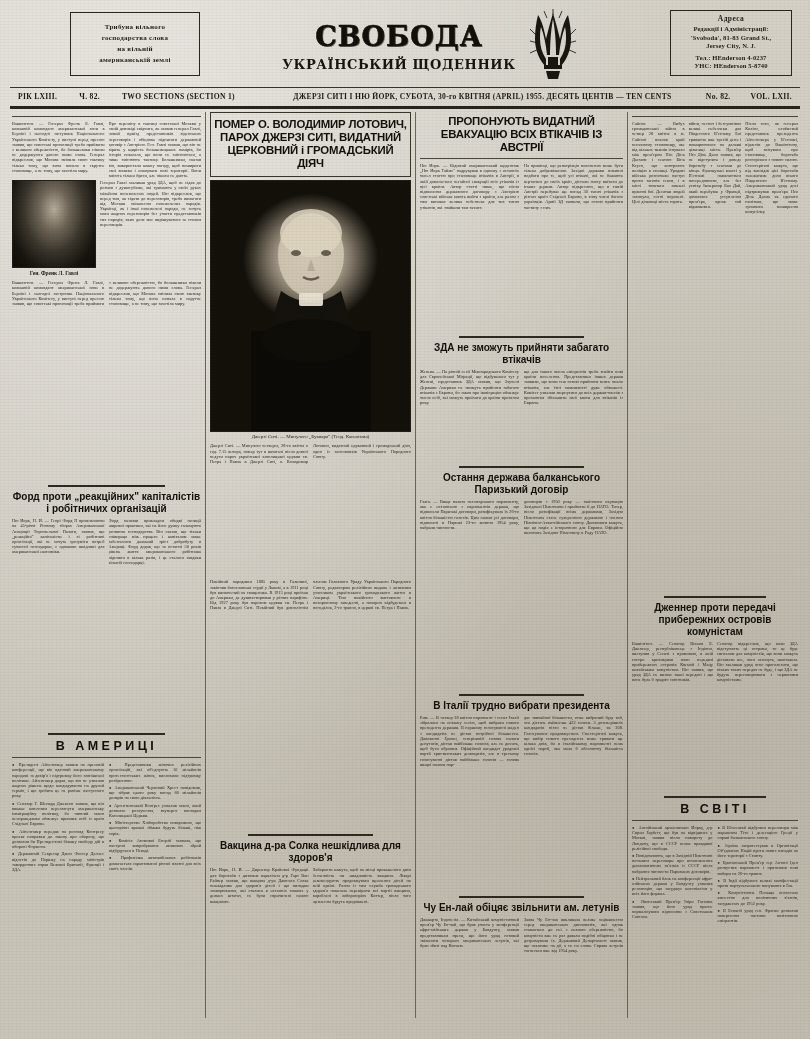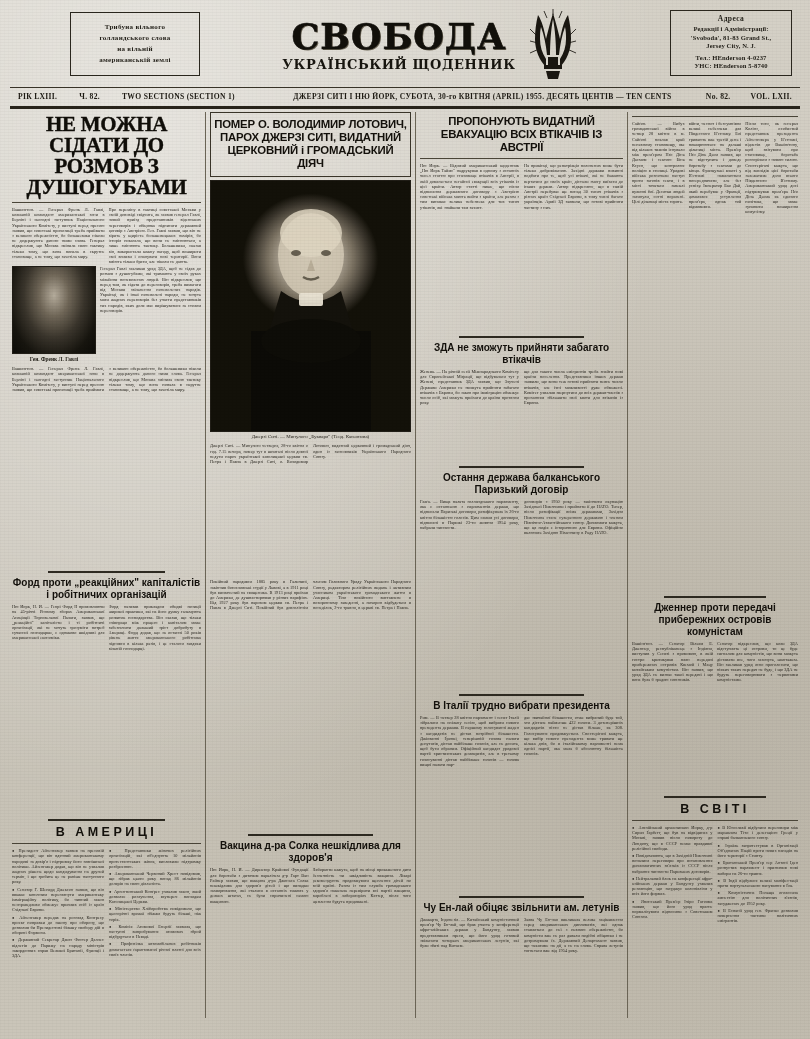--- a/index.html
+++ b/index.html
@@ -43,21 +43,21 @@
   }
   .address-box .ab-title{font-weight:bold;font-size:7.5px;letter-spacing:.4px;margin-bottom:2px;}
   .address-box .ab-line{font-weight:bold;font-size:6.6px;line-height:8.6px;letter-spacing:.1px;}
   .address-box .ab-gap{height:3px;}
   .title-wrap{
     position:absolute;left:196px;right:140px;top:0;height:72px;
     display:flex;align-items:center;justify-content:center;gap:6px;
   }
   .title-cyr,.title-lat{
     font-family:"DejaVu Serif", serif;
-    font-weight:bold;font-size:35px;line-height:34px;
+    font-weight:bold;font-size:27px;line-height:34px;
     letter-spacing:1px;color:#12100b;
     text-shadow:1px 1px 0 #6d6657, -1px 0 0 rgba(255,255,255,.25);
     -webkit-text-stroke:.6px #12100b;
     white-space:nowrap;
   }
   .sub-cyr,.sub-lat{
     font-family:"DejaVu Serif", serif;
     font-weight:bold;font-size:13px;letter-spacing:.6px;color:#17150f;
     white-space:nowrap;margin-top:3px;
   }
@@ -154,21 +154,21 @@
 </style>
 </head>
 <body>
 
 <div class="page">
 
   <div class="masthead">
 
     <div class="slogan-box">
       <div>Трибуна вільного</div>
-      <div>голландського слова</div>
+      <div>господарства слова</div>
       <div>на вільній</div>
       <div>американській землі</div>
     </div>
 
     <div class="title-wrap">
       <div class="title-col">
         <div class="title-cyr">СВОБОДА</div>
         <div class="sub-cyr">УКРАЇНСЬКИЙ ЩОДЕННИК</div>
       </div>
 
@@ -210,21 +210,20 @@
     <span class="dl-r2">No. 82.</span>
     <span class="dl-r2">VOL. LXII.</span>
   </div>
 
   <div class="rule-thick"></div>
 
   <div class="body-grid">
 
     <div class="col" style="width:198px">
 
-      <div class="hl-huge">НЕ МОЖНА СІДАТИ ДО РОЗМОВ З ДУШОГУБАМИ</div>
       <div class="sep-full"></div>
 
       <div style="display:flex;gap:4px;">
         <div style="flex:1" class="txt">Вашингтон. — Генерал Френк Л. Гавлі, колишній командант американської зони в Берліні і сьогодні заступник Національного Українського Комітету, у виступі перед пресою заявив, що совєтські пропозиції треба приймати з великою обережністю, бо большевики ніколи не додержують даного ними слова. Генерал підкреслив, що Москва змінила свою тактику тільки тому, що вона попала в скрутне становище, а не тому, що захотіла миру.</div>
         <div style="flex:1" class="txt">Про переміну в тактиці совєтської Москви у своїй доповіді свідчить, як заявив генерал Гавлі, новий приїзд представників віденських переговорів і обіцянка підписати державний договір з Австрією. Ген. Гавлі заявив, що він не вірить у щирість большевицьких намірів, бо історія показала, що вони не змінюються, а лише змінюють тактику. Большевики, сказав він, використали кожну нагоду, щоб поширити свої впливи і опанувати нові території. Вони вміють тільки брати, але ніколи не дають.</div>
       </div>
 
       <div style="display:flex;gap:4px;margin-top:2px;">
         <div style="width:84px">
           <div class="photo" style="height:86px"></div>

